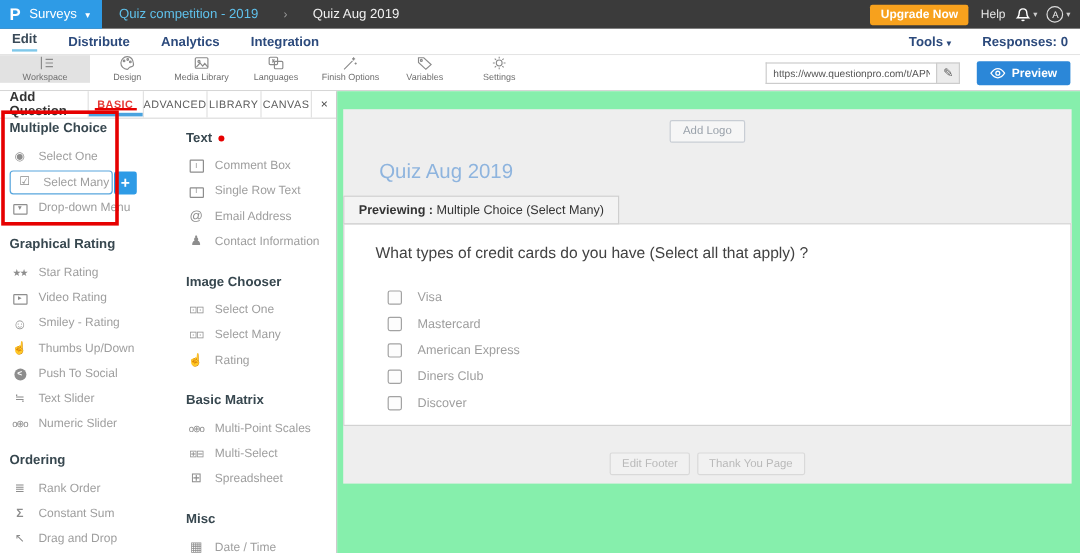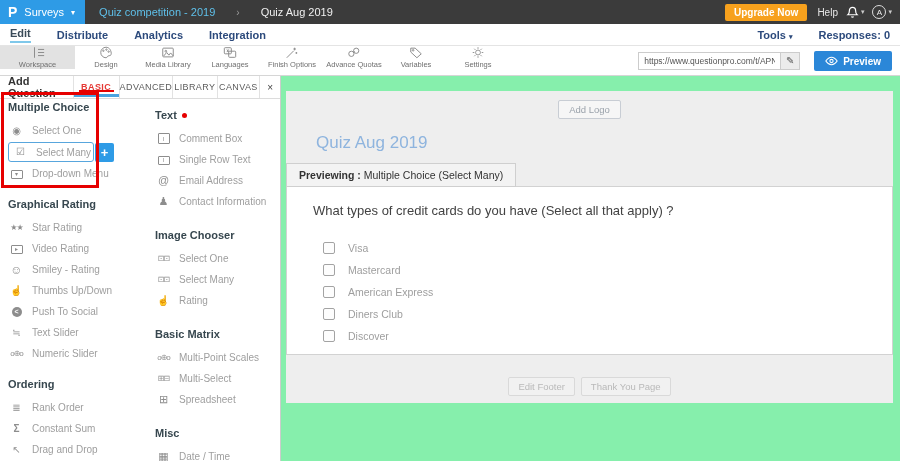--- a/index.html
+++ b/index.html
@@ -179,30 +179,20 @@
     <span class="t-icon">
         <svg class="gicon" width="14" height="13" viewBox="0 0 16 14">
           <path d="M2 13L10 5M11 1.5v3M9.5 3h3M13 6.5v2M12 7.5h2"></path>
         </svg>
       </span>
     <span class="t-lbl">Finish Options</span>
   </div>
   <div class="tool">
     <span class="t-icon">
         <svg class="gicon" width="14" height="13" viewBox="0 0 16 14">
-          <circle cx="5" cy="8.5" r="3"></circle>
-          <circle cx="10.5" cy="5" r="3"></circle>
-          <path d="M7 7l2-1"></path>
-        </svg>
-      </span>
-    <span class="t-lbl">Advance Quotas</span>
-  </div>
-  <div class="tool">
-    <span class="t-icon">
-        <svg class="gicon" width="14" height="13" viewBox="0 0 16 14">
           <path d="M2 2h5l7 6.5-5 4.5-7-6.5z"></path>
           <circle cx="4.7" cy="4.5" r=".9"></circle>
         </svg>
       </span>
     <span class="t-lbl">Variables</span>
   </div>
   <div class="tool">
     <span class="t-icon">
         <svg class="gicon" width="14" height="13" viewBox="0 0 16 16">
           <circle cx="8" cy="8" r="3"></circle>

